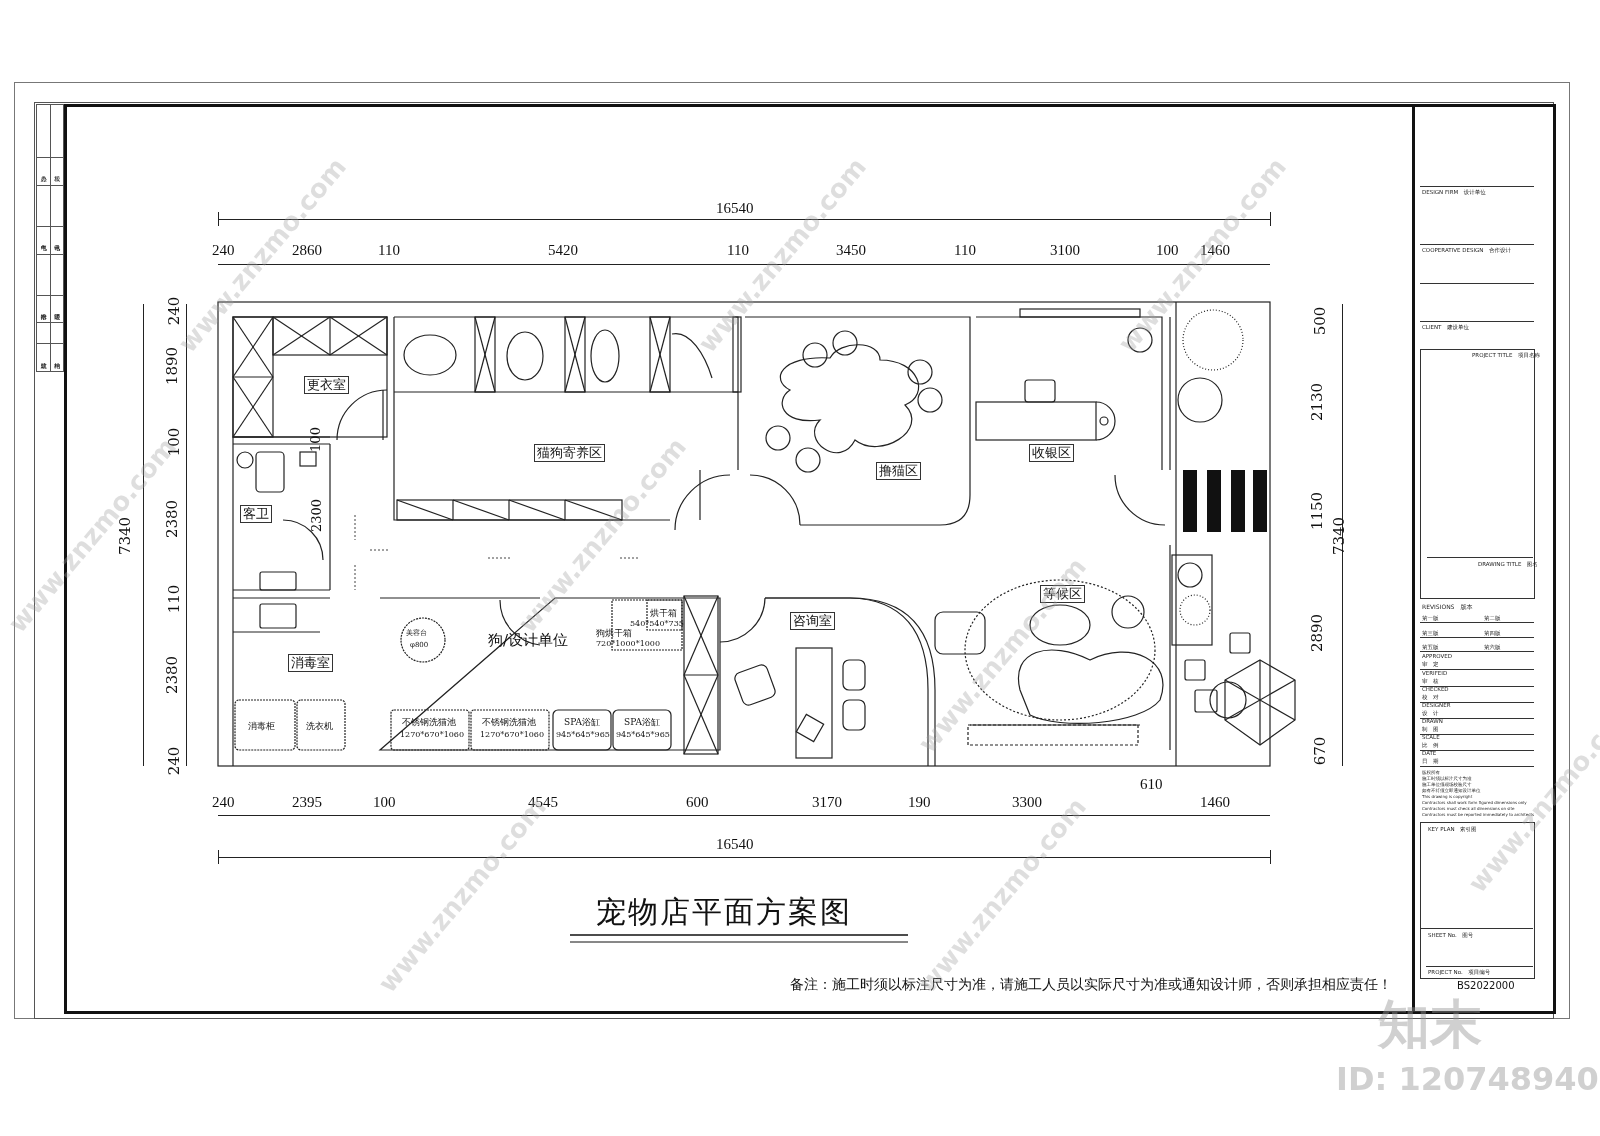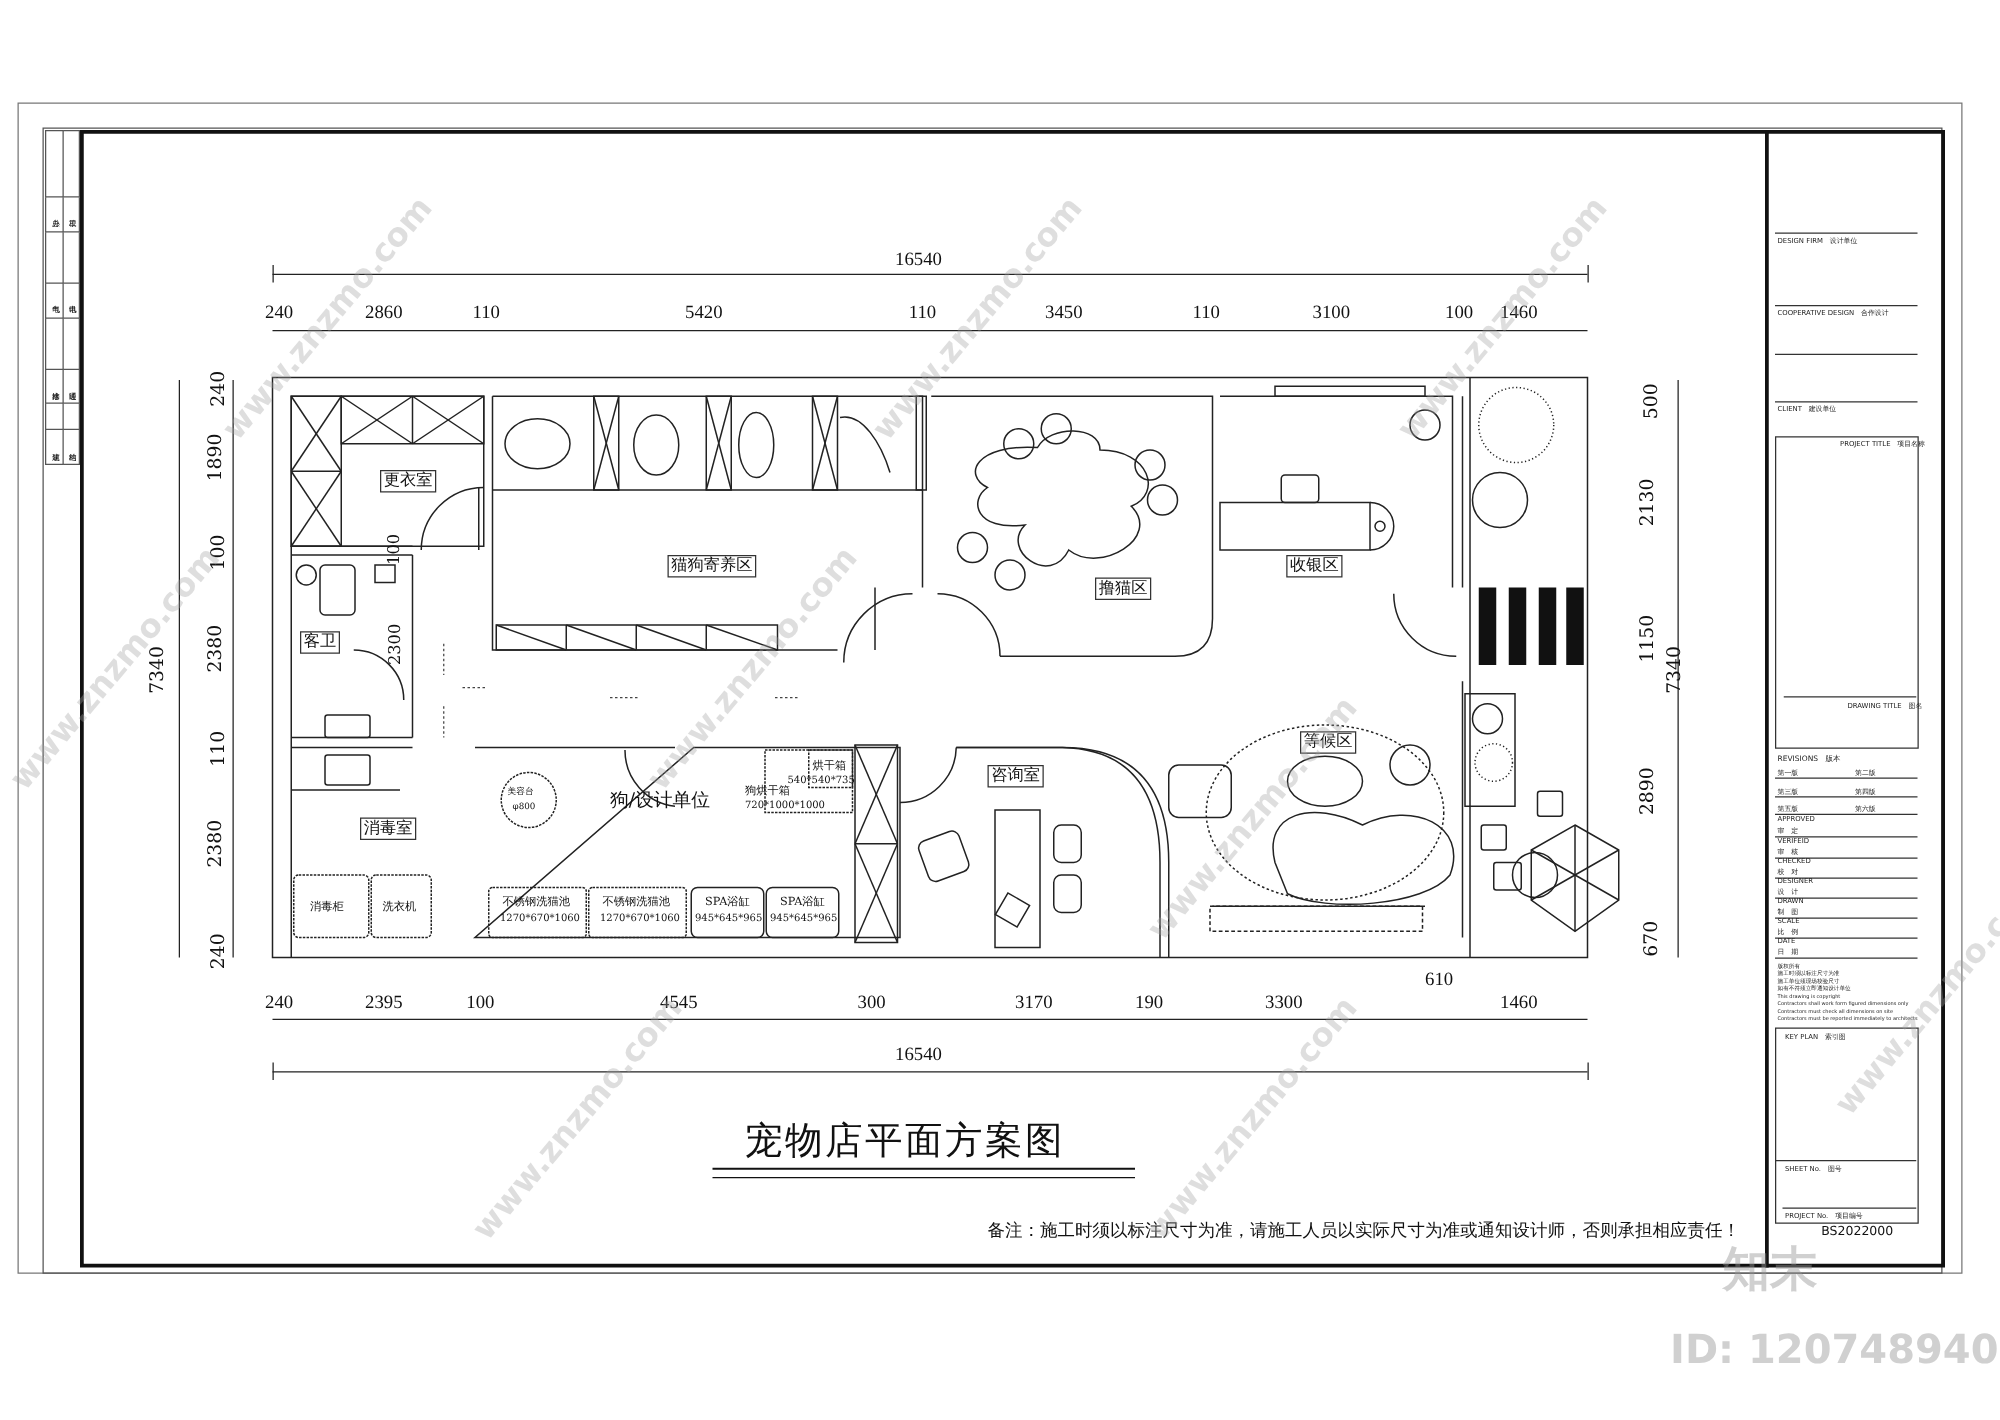--- a/index.html
+++ b/index.html
@@ -152,21 +152,21 @@
   <div class="dim" style="left:1156px;top:242px">100</div>
   <div class="dim" style="left:1200px;top:242px">1460</div>
 </div>
 
 <div>
   <div class="dline" style="left:218px;top:815px;width:1052px;height:1px"></div>
   <div class="dim" style="left:212px;top:794px">240</div>
   <div class="dim" style="left:292px;top:794px">2395</div>
   <div class="dim" style="left:373px;top:794px">100</div>
   <div class="dim" style="left:528px;top:794px">4545</div>
-  <div class="dim" style="left:686px;top:794px">300</div>
+  <div class="dim" style="left:686px;top:794px">600</div>
   <div class="dim" style="left:812px;top:794px">3170</div>
   <div class="dim" style="left:908px;top:794px">190</div>
   <div class="dim" style="left:1012px;top:794px">3300</div>
   <div class="dim" style="left:1140px;top:776px">610</div>
   <div class="dim" style="left:1200px;top:794px">1460</div>
   <div class="dline" style="left:218px;top:857px;width:1052px;height:1px"></div>
   <div class="dline" style="left:218px;top:850px;width:1px;height:14px"></div>
   <div class="dline" style="left:1270px;top:850px;width:1px;height:14px"></div>
   <div class="dim" style="left:716px;top:836px">16540</div>
 </div>
@@ -377,21 +377,21 @@
 <div class="small" style="left:482px;top:716px">不锈钢洗猫池</div>
 <div class="small" style="left:480px;top:729px;font-size:8px">1270*670*1060</div>
 <div class="small" style="left:564px;top:716px">SPA浴缸</div>
 <div class="small" style="left:556px;top:729px;font-size:8px">945*645*965</div>
 <div class="small" style="left:624px;top:716px">SPA浴缸</div>
 <div class="small" style="left:616px;top:729px;font-size:8px">945*645*965</div>
 
 <div class="abs title">宠物店平面方案图</div>
 <div class="abs note">备注：施工时须以标注尺寸为准，请施工人员以实际尺寸为准或通知设计师，否则承担相应责任！</div>
 
-<div class="wm" style="left:1378px;top:990px;font-size:38px;color:rgba(150,150,150,0.45)">知末</div>
+<div class="wm" style="left:1378px;top:990px;font-size:52px;color:rgba(150,150,150,0.45)">知末</div>
 <div class="wm" style="left:1336px;top:1060px;font-size:32px;color:rgba(150,150,150,0.45)">ID: 1207489405</div>
 <div class="wm" style="left:140px;top:240px;font-size:26px;transform:rotate(-50deg)">www.znzmo.com</div>
 <div class="wm" style="left:660px;top:240px;font-size:26px;transform:rotate(-50deg)">www.znzmo.com</div>
 <div class="wm" style="left:1080px;top:240px;font-size:26px;transform:rotate(-50deg)">www.znzmo.com</div>
 <div class="wm" style="left:-30px;top:520px;font-size:26px;transform:rotate(-50deg)">www.znzmo.com</div>
 <div class="wm" style="left:480px;top:520px;font-size:26px;transform:rotate(-50deg)">www.znzmo.com</div>
 <div class="wm" style="left:880px;top:640px;font-size:26px;transform:rotate(-50deg)">www.znzmo.com</div>
 <div class="wm" style="left:340px;top:880px;font-size:26px;transform:rotate(-50deg)">www.znzmo.com</div>
 <div class="wm" style="left:880px;top:880px;font-size:26px;transform:rotate(-50deg)">www.znzmo.com</div>
 <div class="wm" style="left:1430px;top:780px;font-size:26px;transform:rotate(-50deg)">www.znzmo.com</div>

